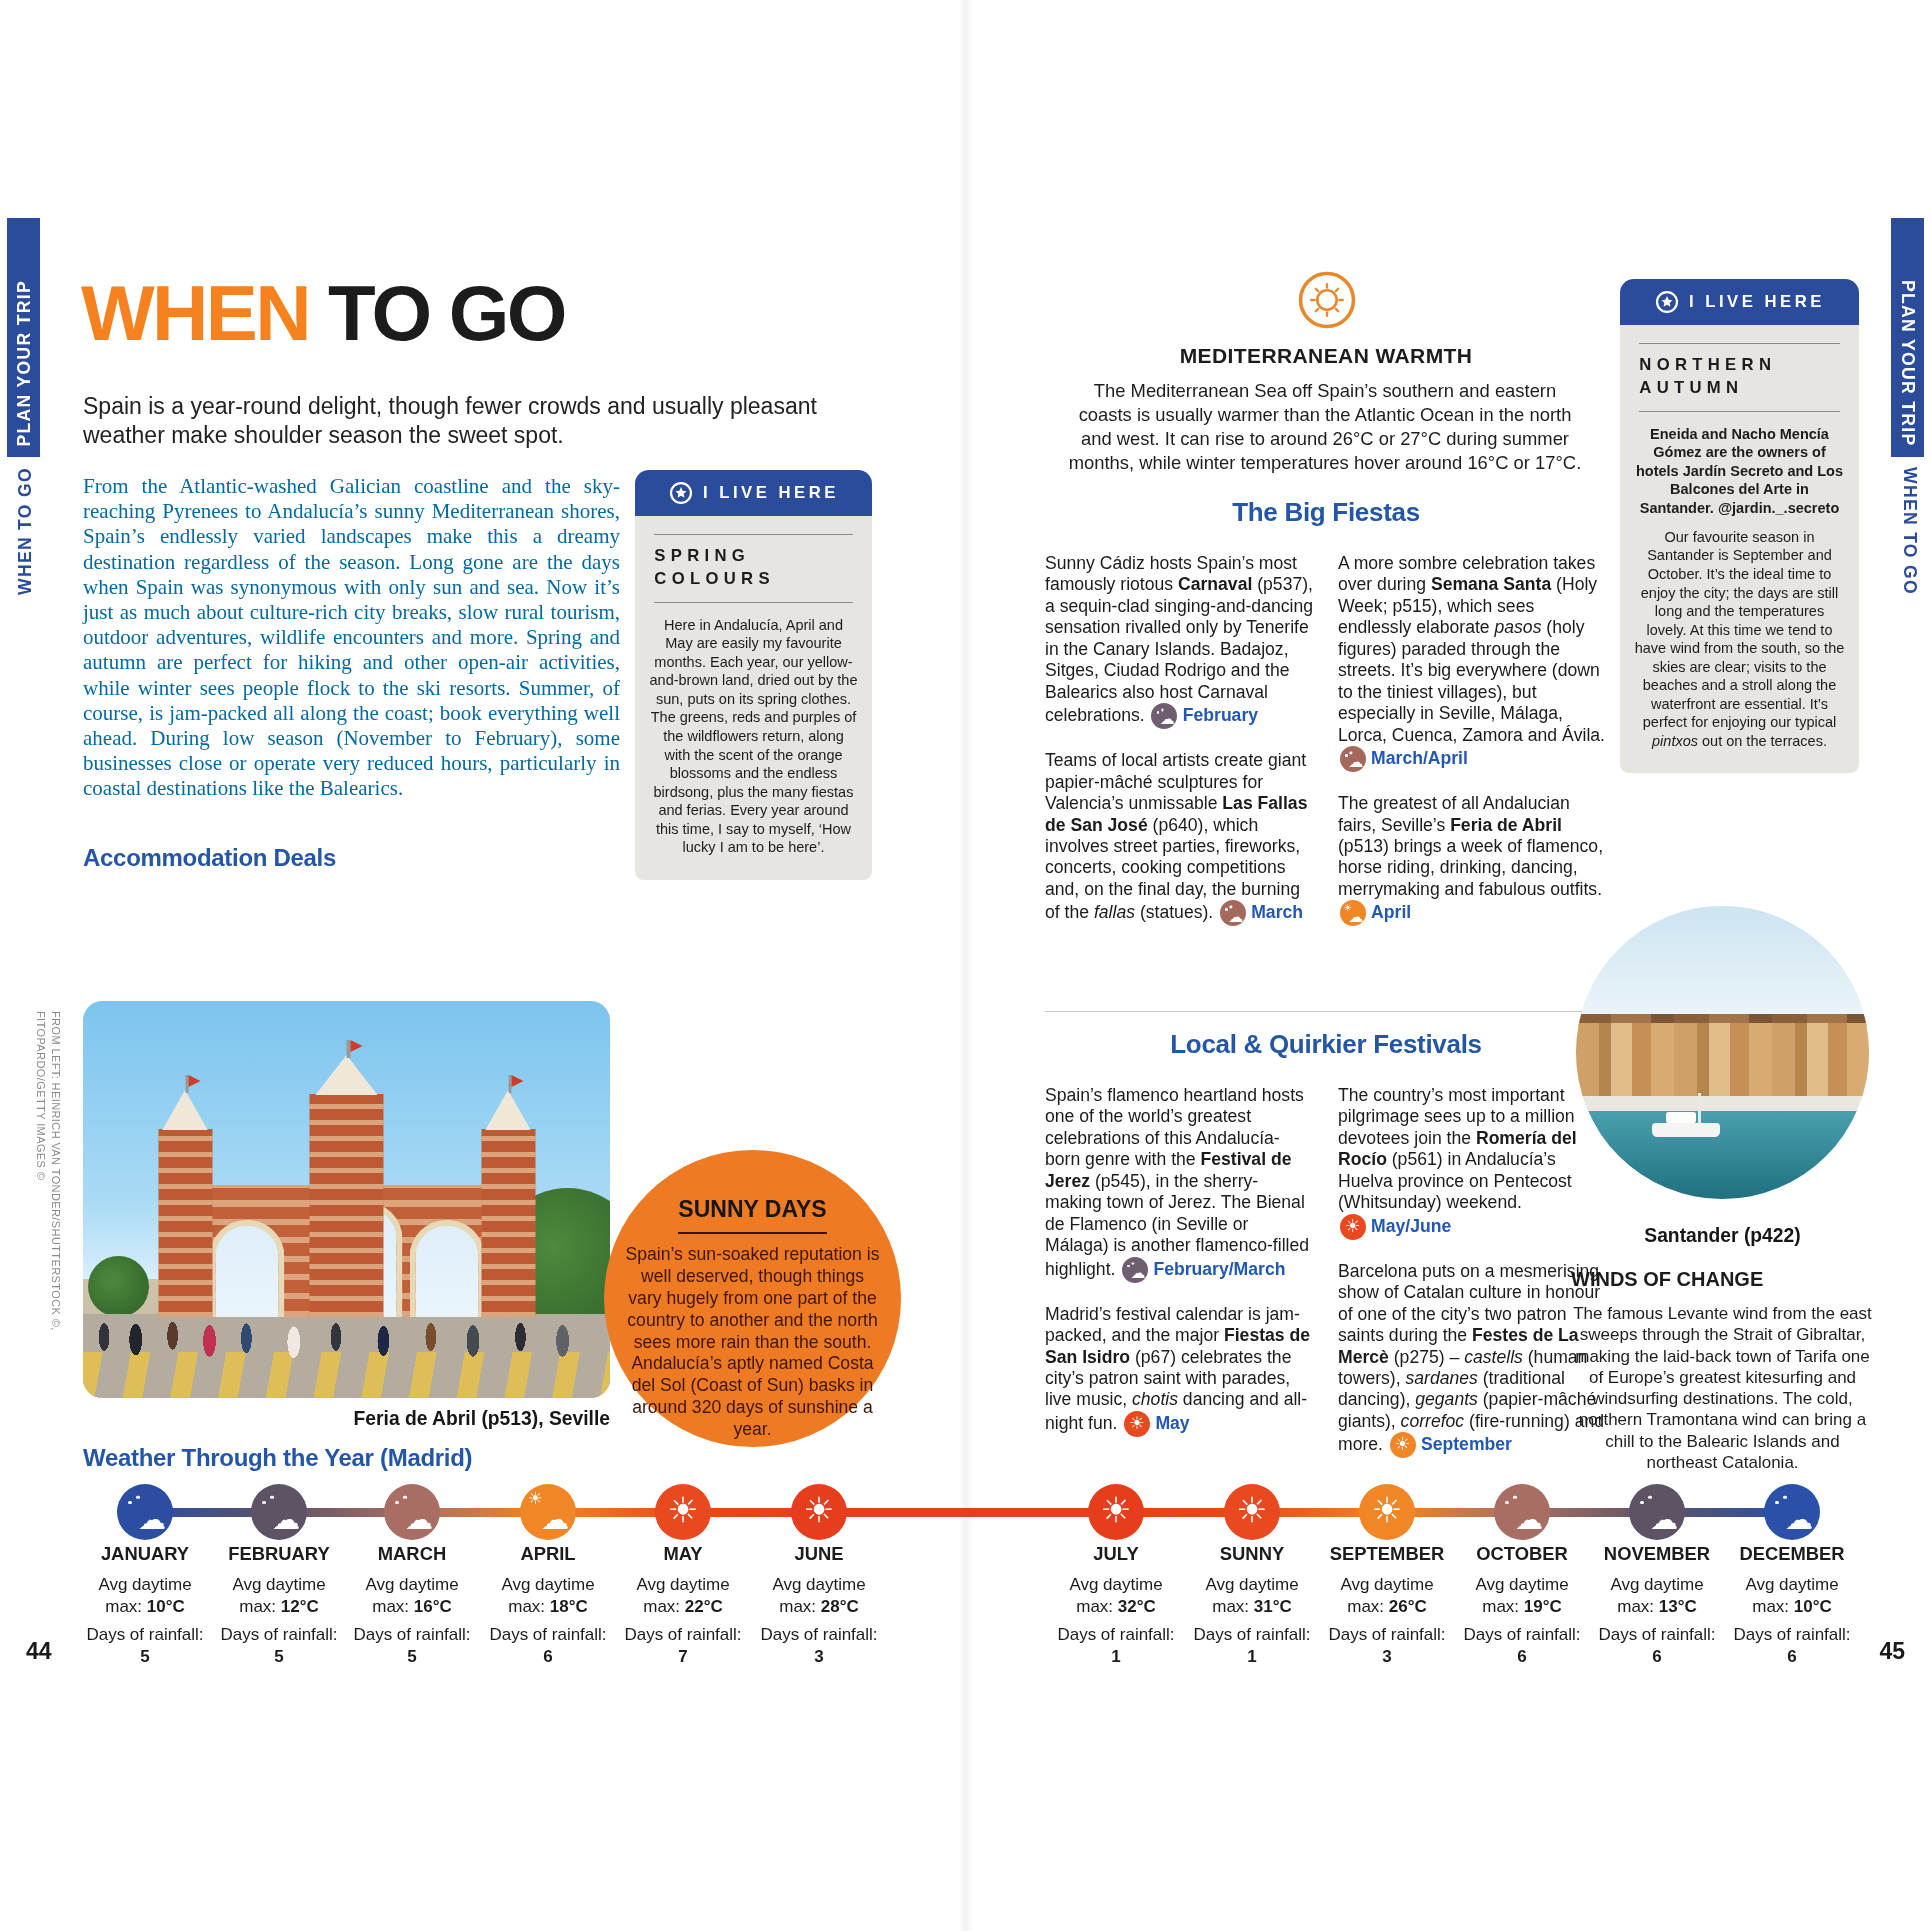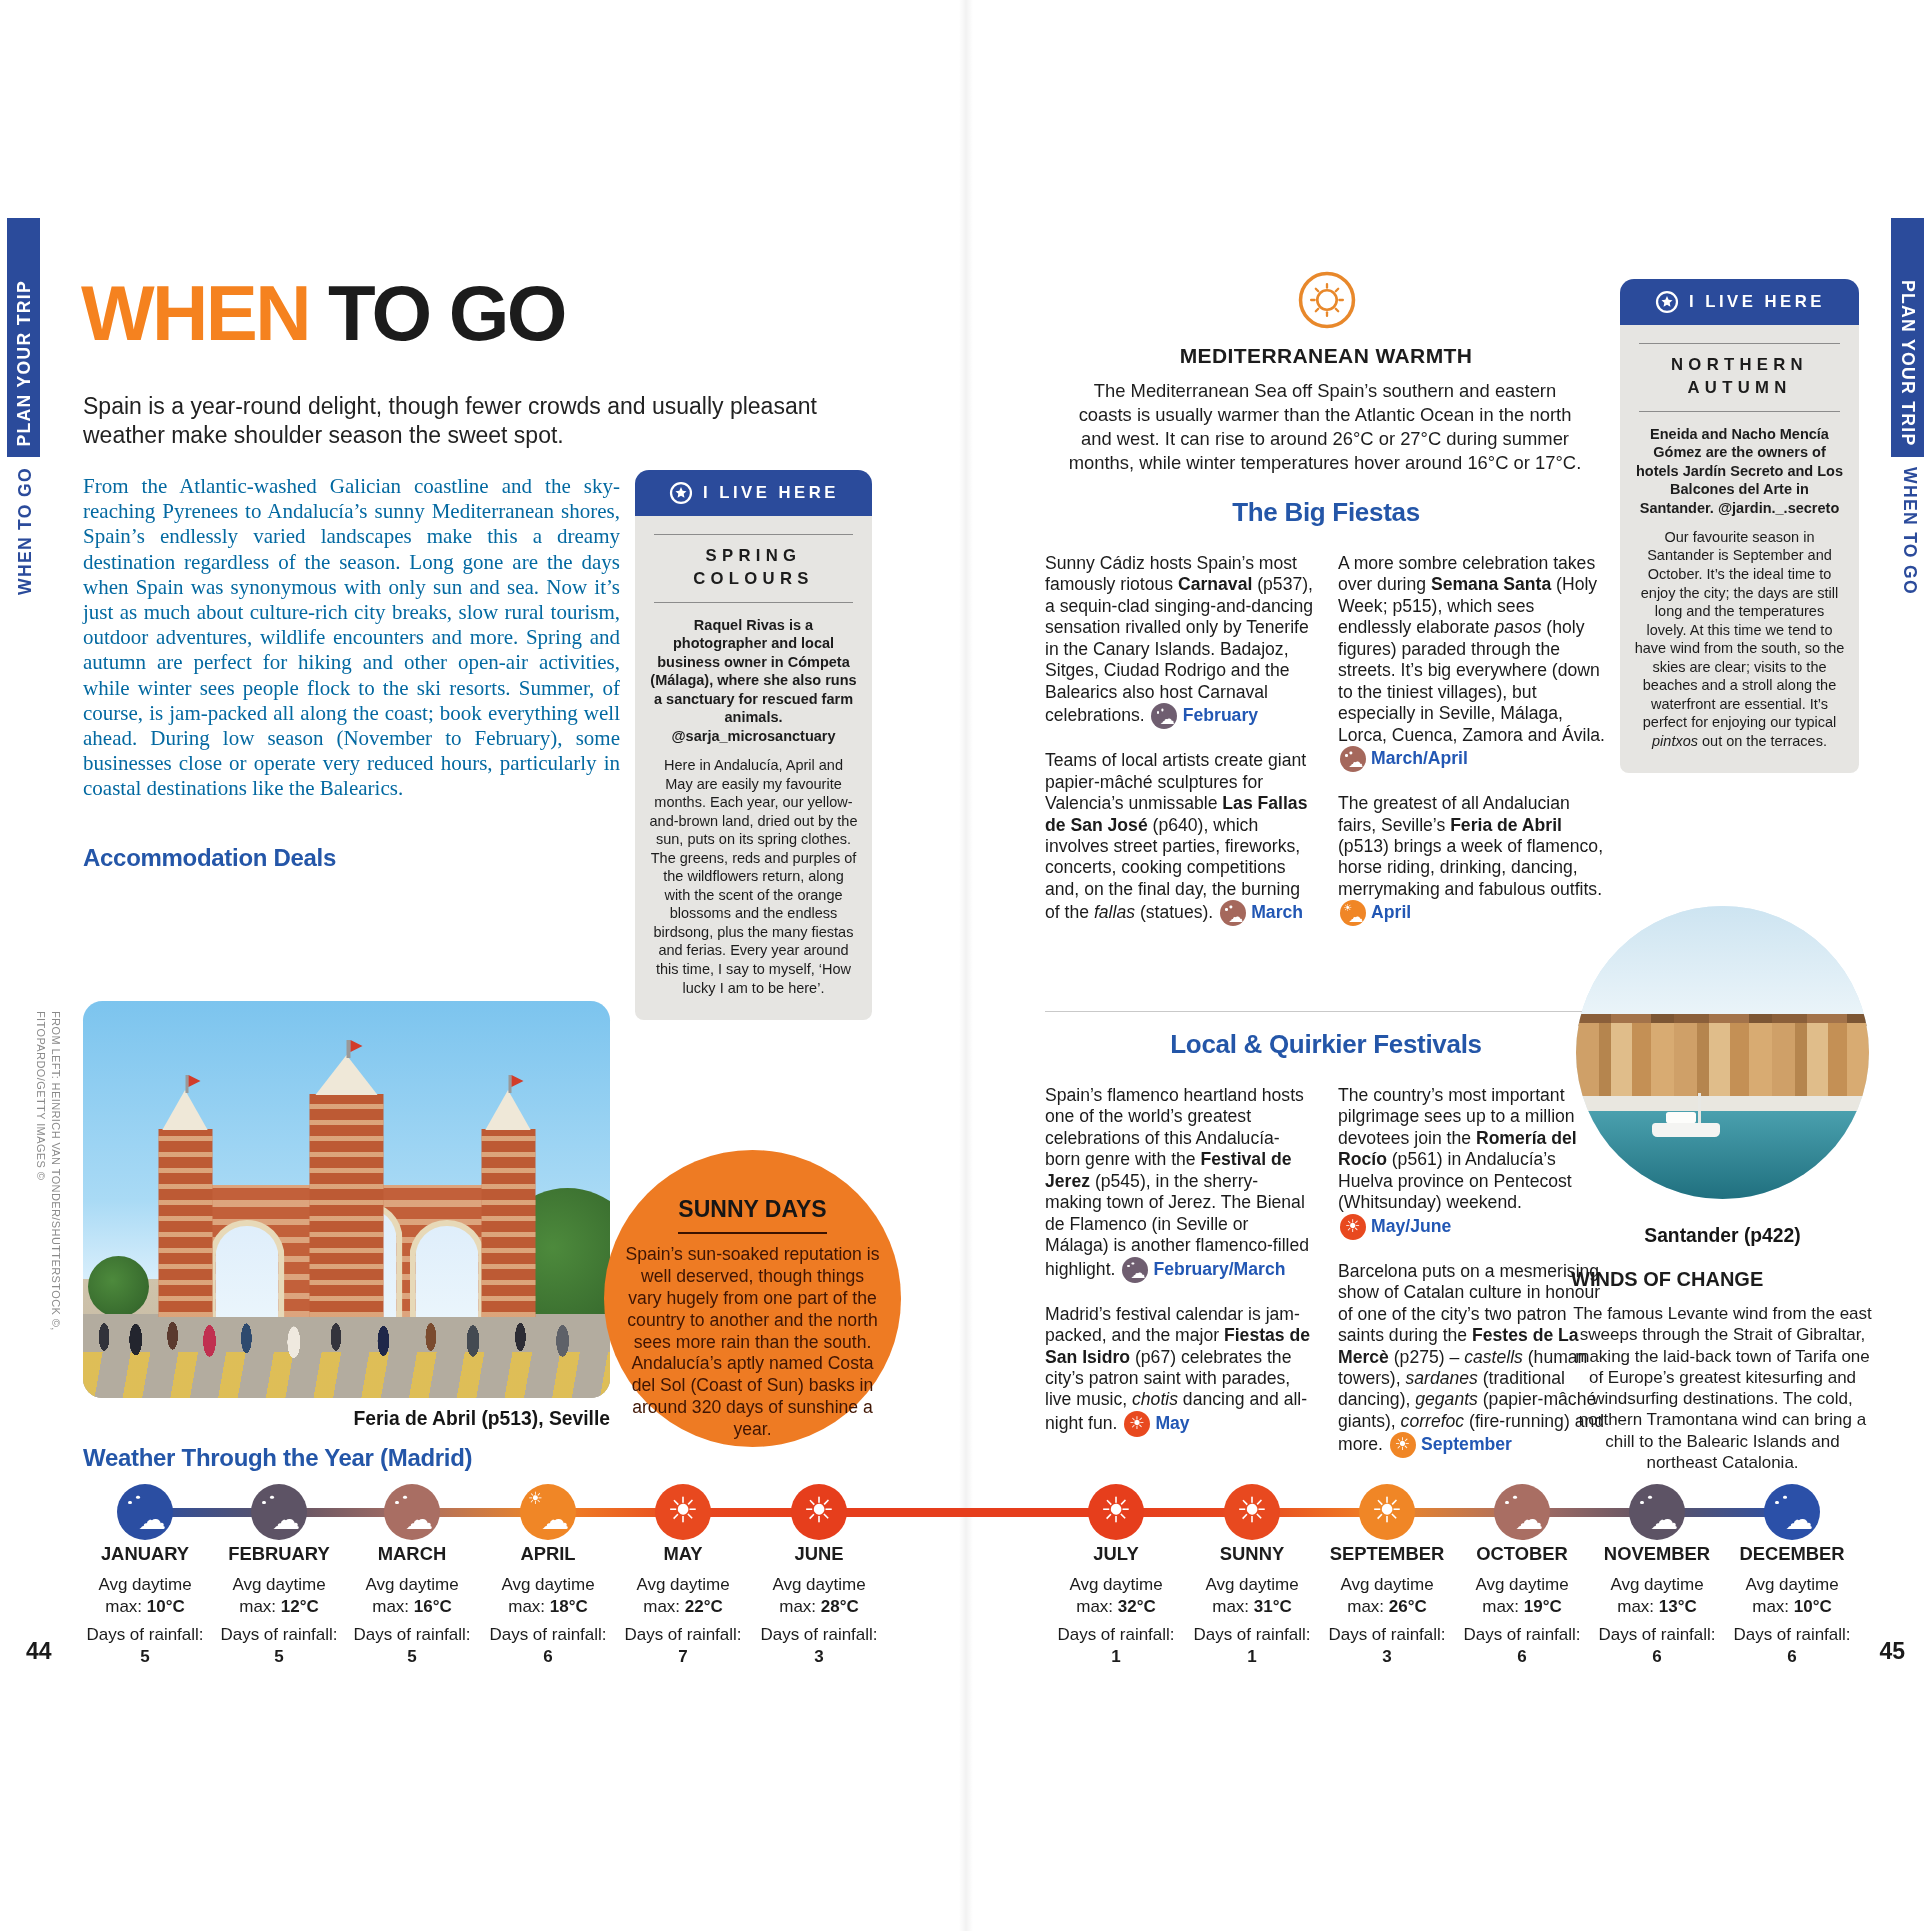--- a/index.html
+++ b/index.html
@@ -64,21 +64,21 @@
   .feria-cap{left:83px;top:1408px;width:527px;text-align:right;}
   .credit{left:63px;top:1011px;transform:rotate(90deg);transform-origin:0 0;font-size:11px;color:#8a8a8a;
           letter-spacing:0.4px;width:413px;line-height:1.35;}
   .weather-h{left:83px;top:1444px;font-size:24px;}
 
   
   .lh-box{position:absolute;}
   .lh-head{background:#2B4B9B;border-radius:14px 14px 0 0;height:46px;display:flex;align-items:center;justify-content:center;gap:8.8px;
            color:#fff;font-weight:bold;font-size:16.7px;letter-spacing:3.5px;}
   .lh-body{background:#E6E5E2;border-radius:0 0 8.8px 8.8px;padding:14px 14px 23px;}
-  .lh-title{margin:3.5px 5.3px 12.3px;padding:10.5px 0 12.3px;text-align:center;font-weight:bold;font-size:16.7px;letter-spacing:5.3px;line-height:1.35;
+  .lh-title{margin:3.5px 5.3px 12.3px;padding:10.5px 0 12.3px;font-weight:bold;font-size:16.7px;letter-spacing:5.3px;line-height:1.35;
             border-top:1.3px solid #8c8c8c;border-bottom:1.3px solid #8c8c8c;}
   .lh-bold{font-weight:bold;text-align:center;font-size:14.5px;line-height:1.28;margin-bottom:10.5px;}
   .lh-text{text-align:center;font-size:14.5px;line-height:1.28;}
 
   
   .sunny{left:604px;top:1150px;width:297px;height:297px;border-radius:50%;background:#EE7B23;text-align:center;}
   .sd-title{display:inline-block;margin-top:46px;font-weight:800;font-size:23px;color:#161616;
             border-bottom:2.6px solid #3a1200;padding-bottom:8.8px;}
   .sd-text{width:260px;margin:10.5px auto 0;font-size:17.6px;line-height:1.24;color:#3F1503;}
 
@@ -195,21 +195,20 @@
   <div class="lh-box" style="left:635px;top:470px;width:237px;">
     <div class="lh-head">
       <svg width="26" height="26" viewBox="0 0 30 30">
         <circle cx="15" cy="15" r="11.5" fill="none" stroke="#ffffff" stroke-width="2.6"></circle>
         <path d="M15 8.2 L16.9 12.4 L21.4 12.9 L18.1 16 L19 20.5 L15 18.2 L11 20.5 L11.9 16 L8.6 12.9 L13.1 12.4 Z" fill="#ffffff"></path>
       </svg>
       <span>I LIVE HERE</span>
     </div>
     <div class="lh-body">
       <div class="lh-title">SPRING COLOURS</div>
-      <div class="lh-bold">Raquel Rivas is a photographer and local business owner in Cómpeta (Málaga), where she also runs a sanctuary for rescued farm animals. @sarja_microsanctuary</div>
       <div class="lh-text">Here in Andalucía, April and May are easily my favourite months. Each year, our yellow-and-brown land, dried out by the sun, puts on its spring clothes. The greens, reds and purples of the wildflowers return, along with the scent of the orange blossoms and the endless birdsong, plus the many fiestas and ferias. Every year around this time, I say to myself, ‘How lucky I am to be here’.</div>
     </div>
   </div>
 
   <div class="abs sunny">
     <div><span class="sd-title">SUNNY DAYS</span></div>
     <div class="sd-text">Spain’s sun-soaked reputation is well deserved, though things vary hugely from one part of the country to another and the north sees more rain than the south. Andalucía’s aptly named Costa del Sol (Coast of Sun) basks in around 320 days of sunshine a year.</div>
   </div>
 
   <svg class="abs sunring" width="60" height="60" viewBox="0 0 68 68">

